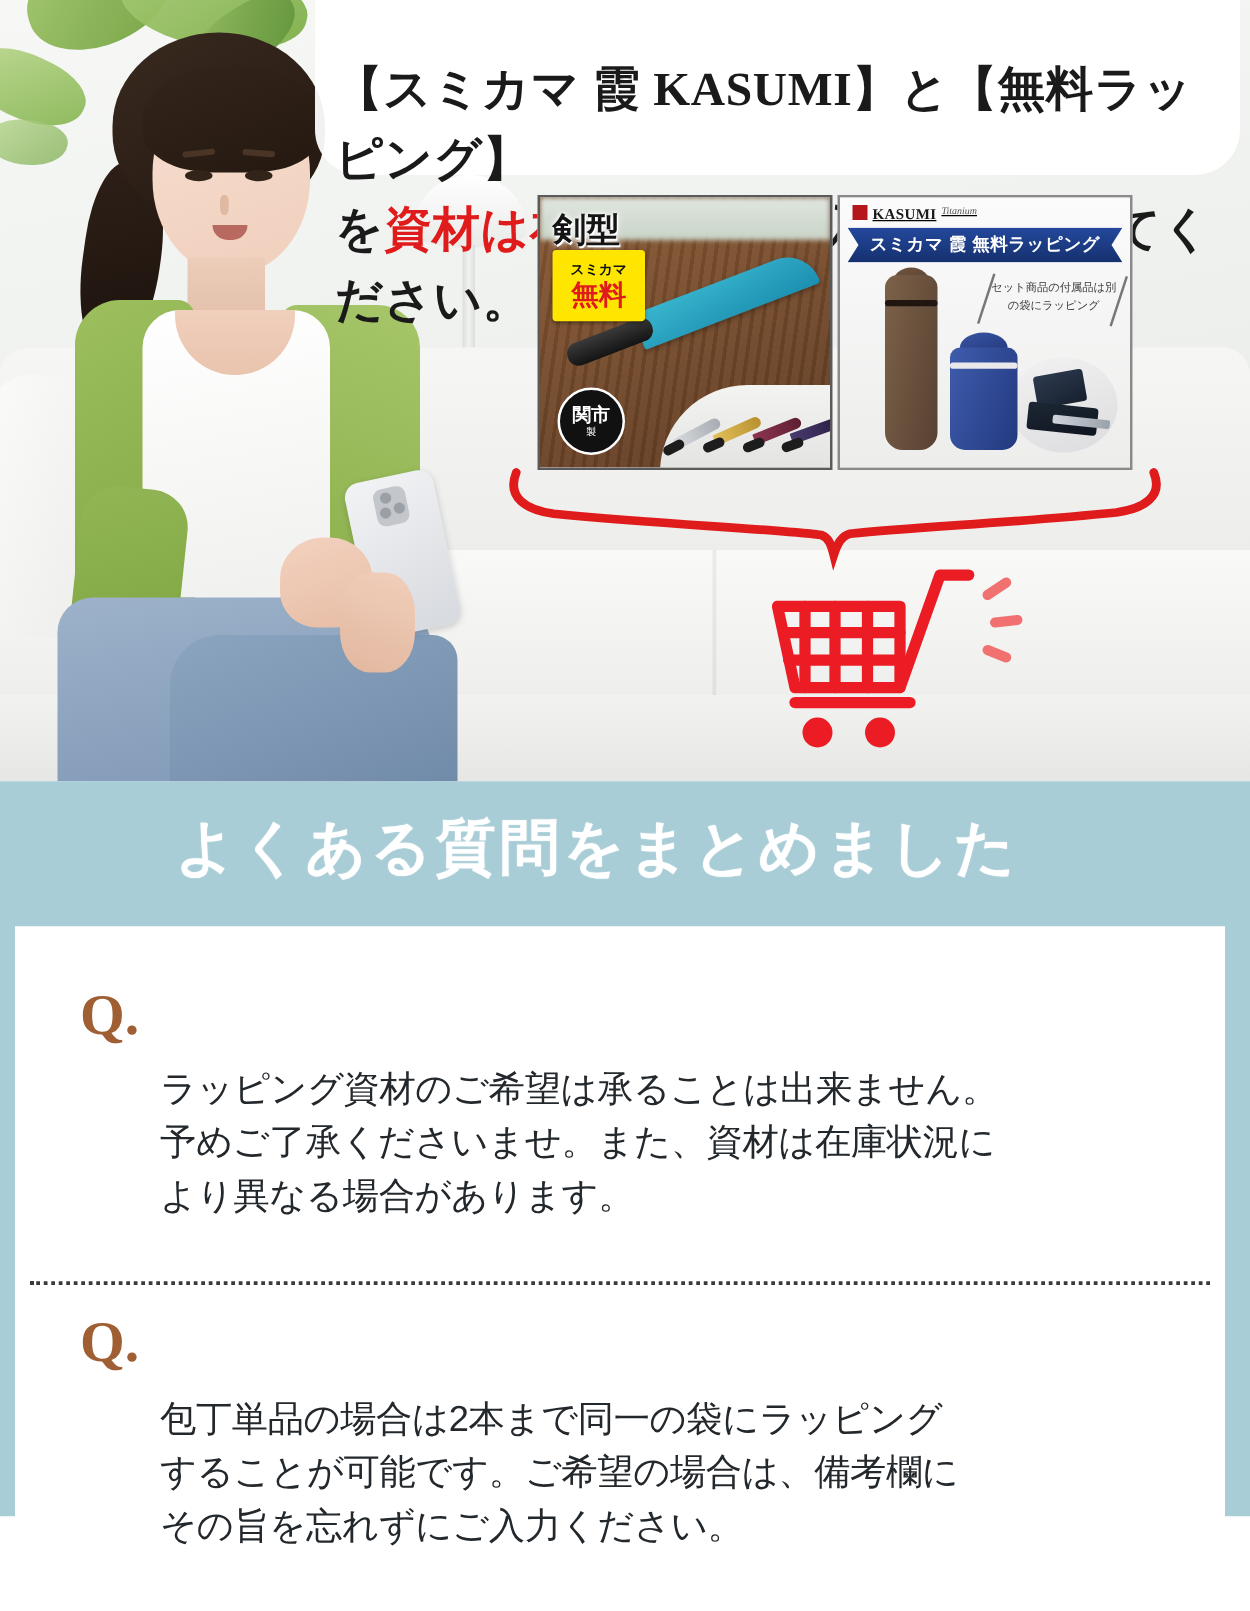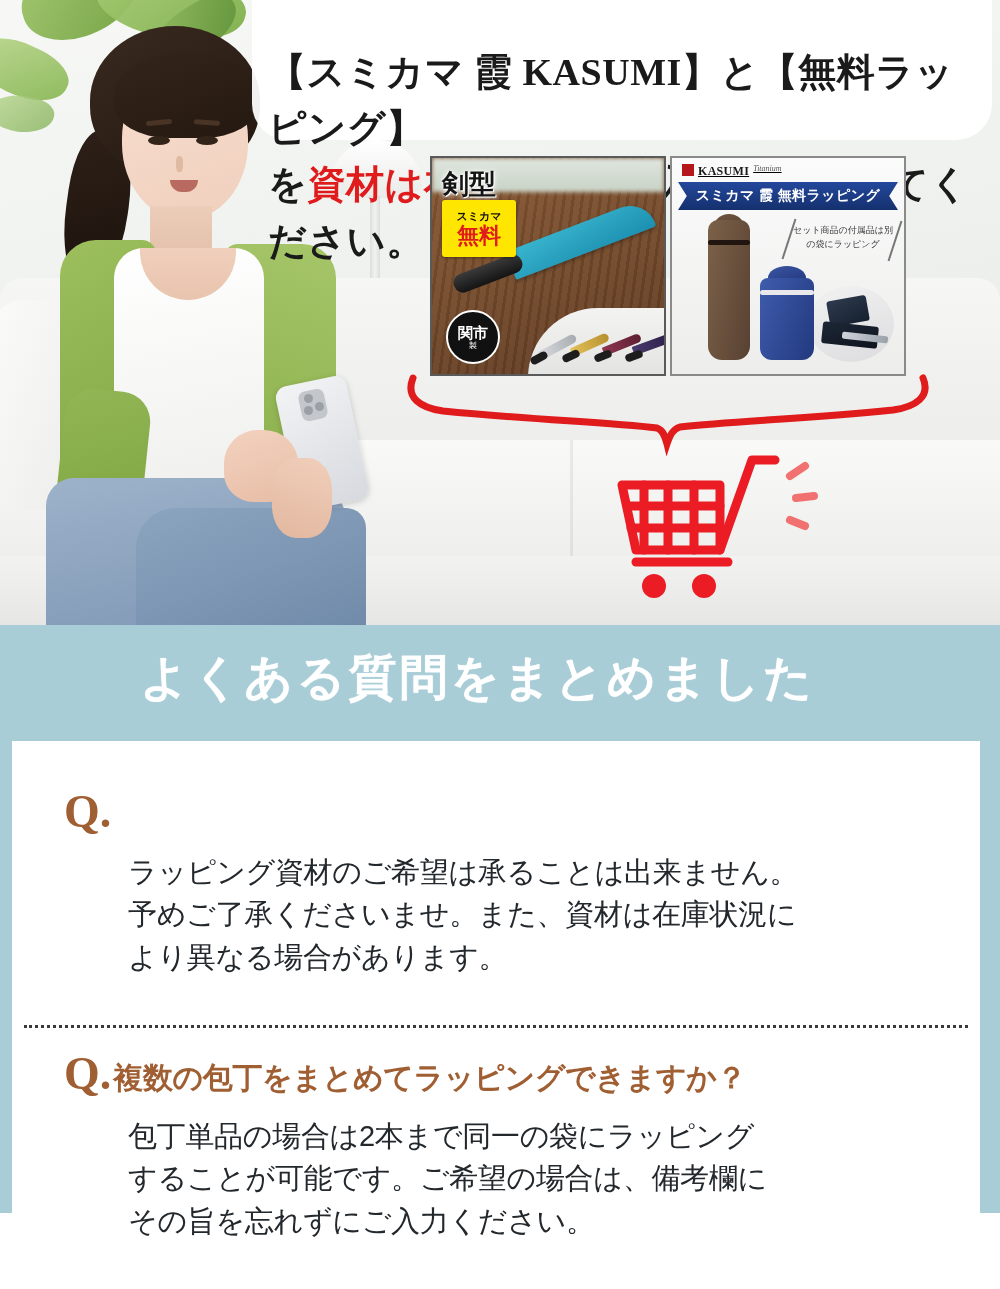--- a/index.html
+++ b/index.html
@@ -369,21 +369,20 @@
       <div class="a1">
         <div class="atext">ラッピング資材のご希望は承ることは出来ません。</div>
         <div class="atext">予めご了承くださいませ。また、資材は在庫状況に</div>
         <div class="atext">より異なる場合があります。</div>
       </div>
 
       <div class="divider"></div>
 
       <div class="qa2 qrow">
         <span class="qmark">Q.</span>
-        <span class="qtext">複数の包丁をまとめてラッピングできますか？</span>
       </div>
       <div class="a2">
         <div class="atext">包丁単品の場合は2本まで同一の袋にラッピング</div>
         <div class="atext">することが可能です。ご希望の場合は、備考欄に</div>
         <div class="atext">その旨を忘れずにご入力ください。</div>
       </div>
 
     </div>
   </div>
 

